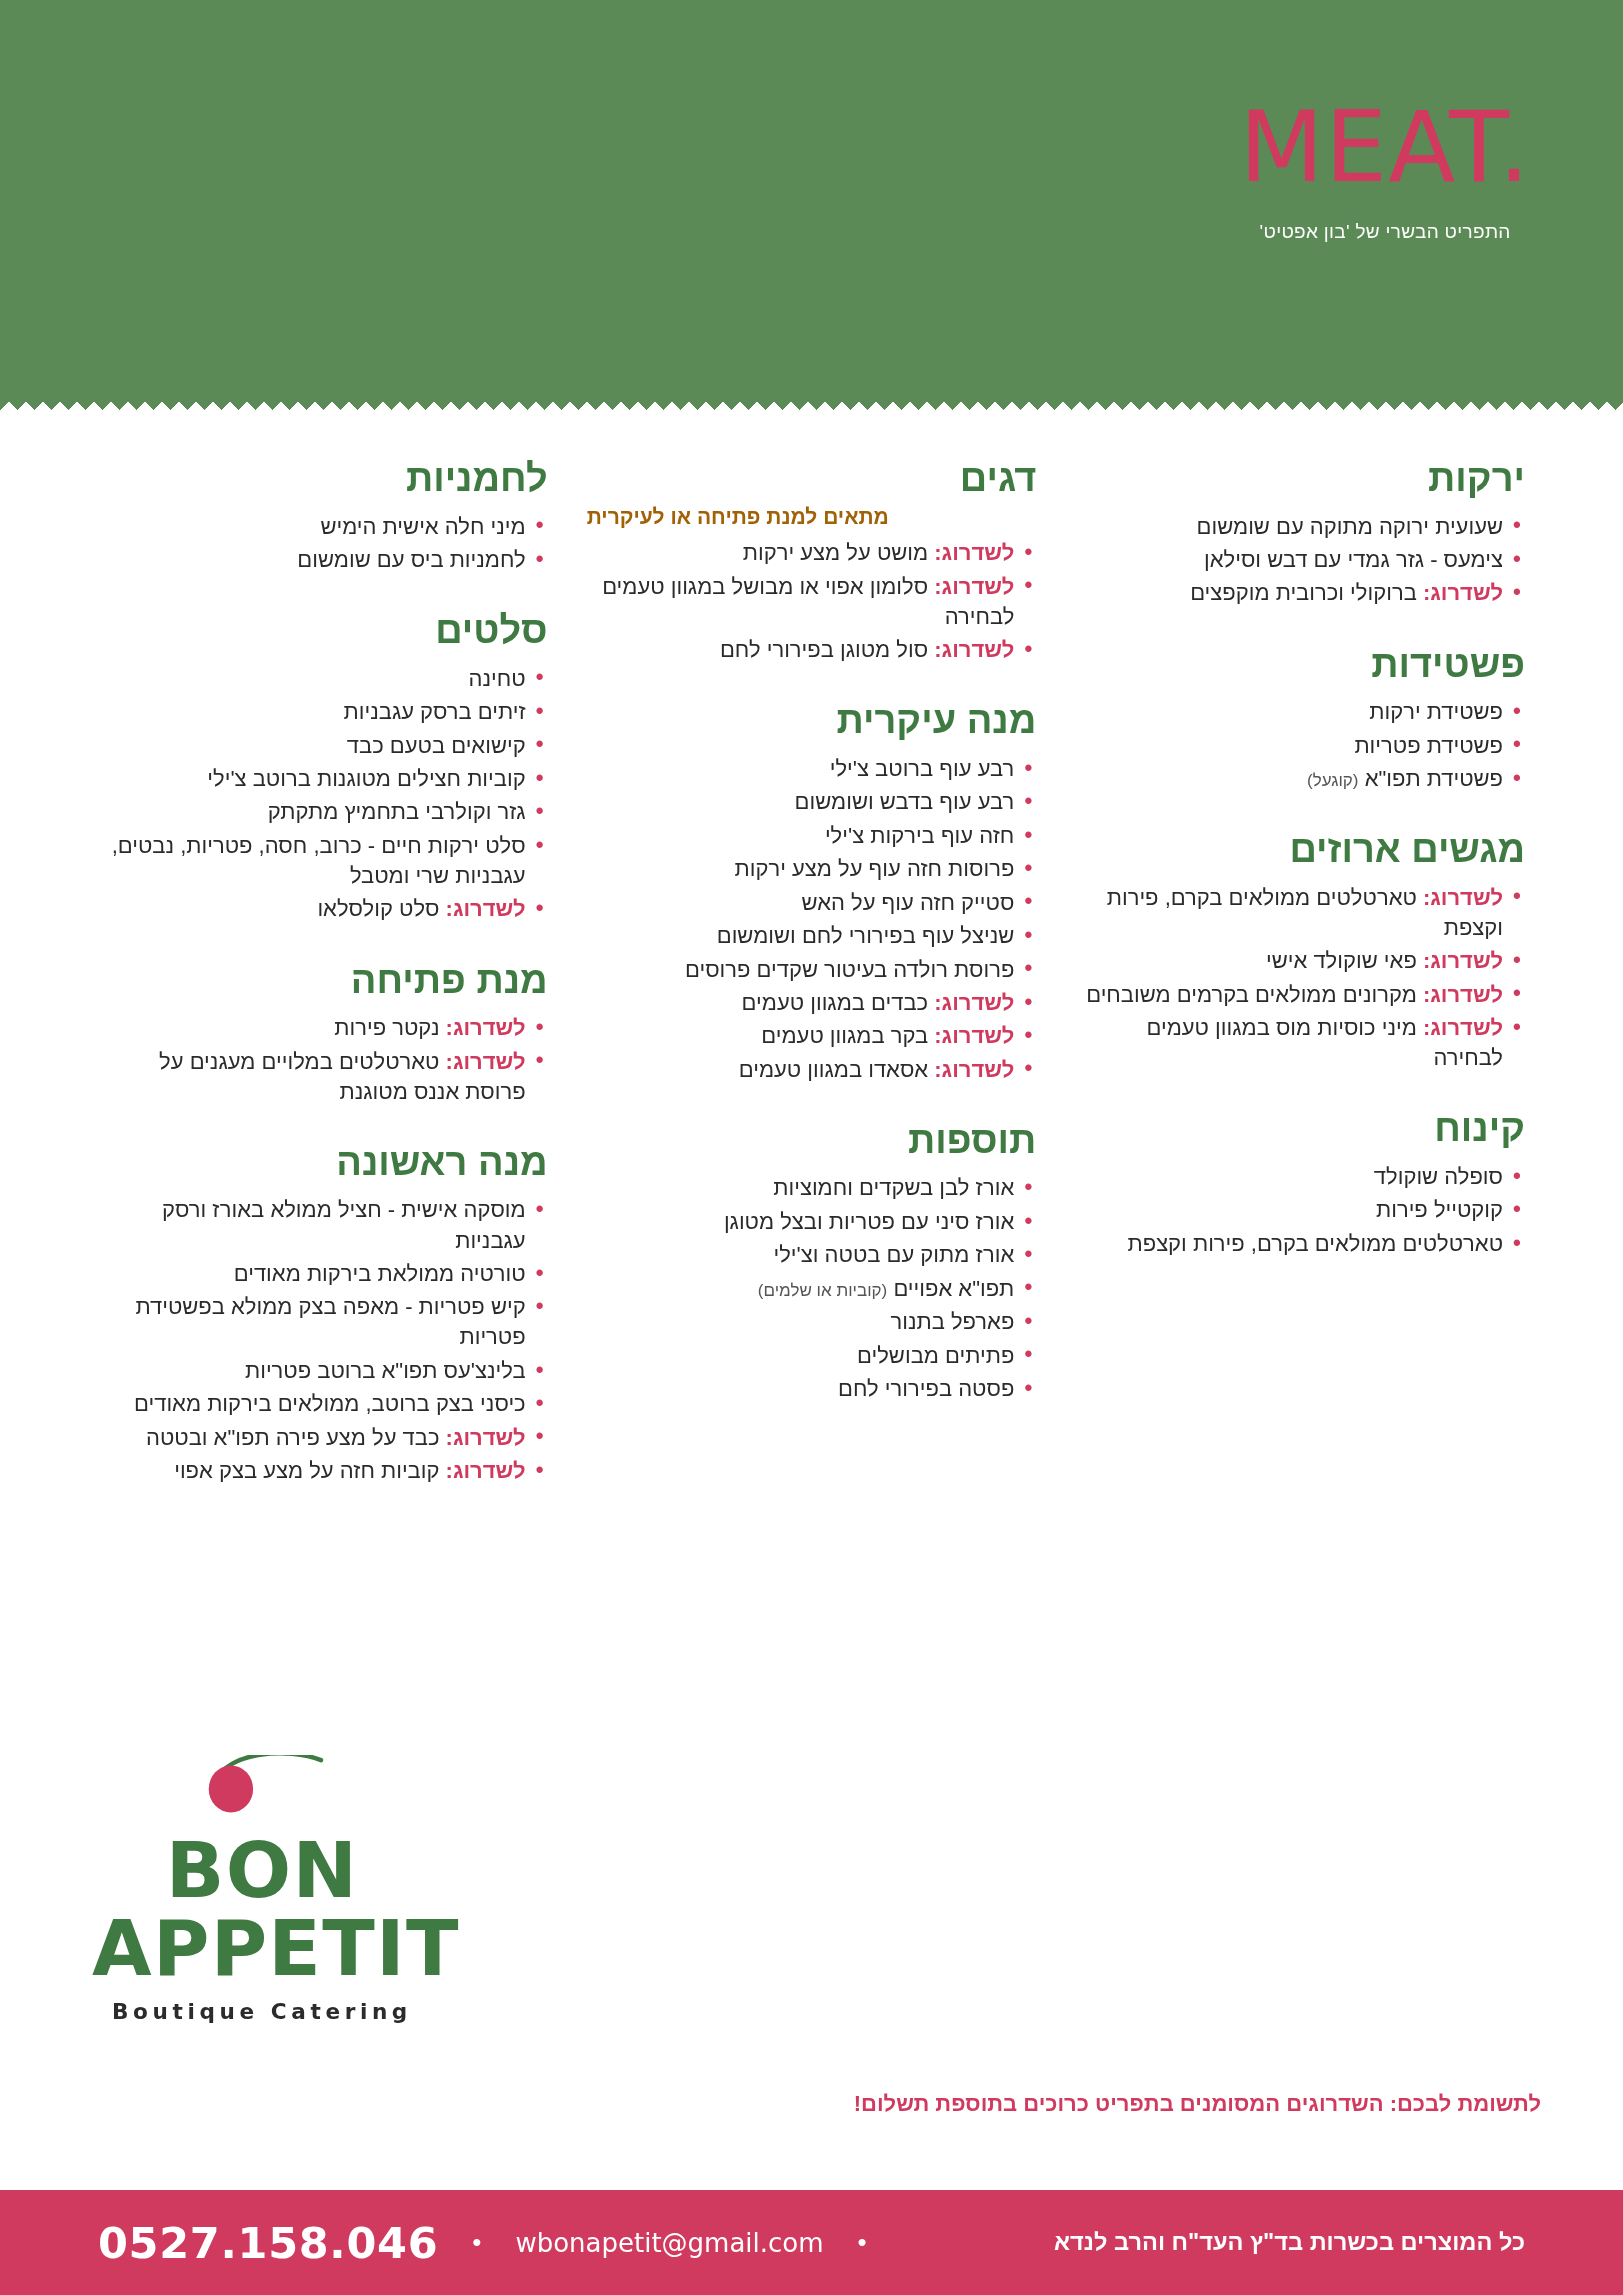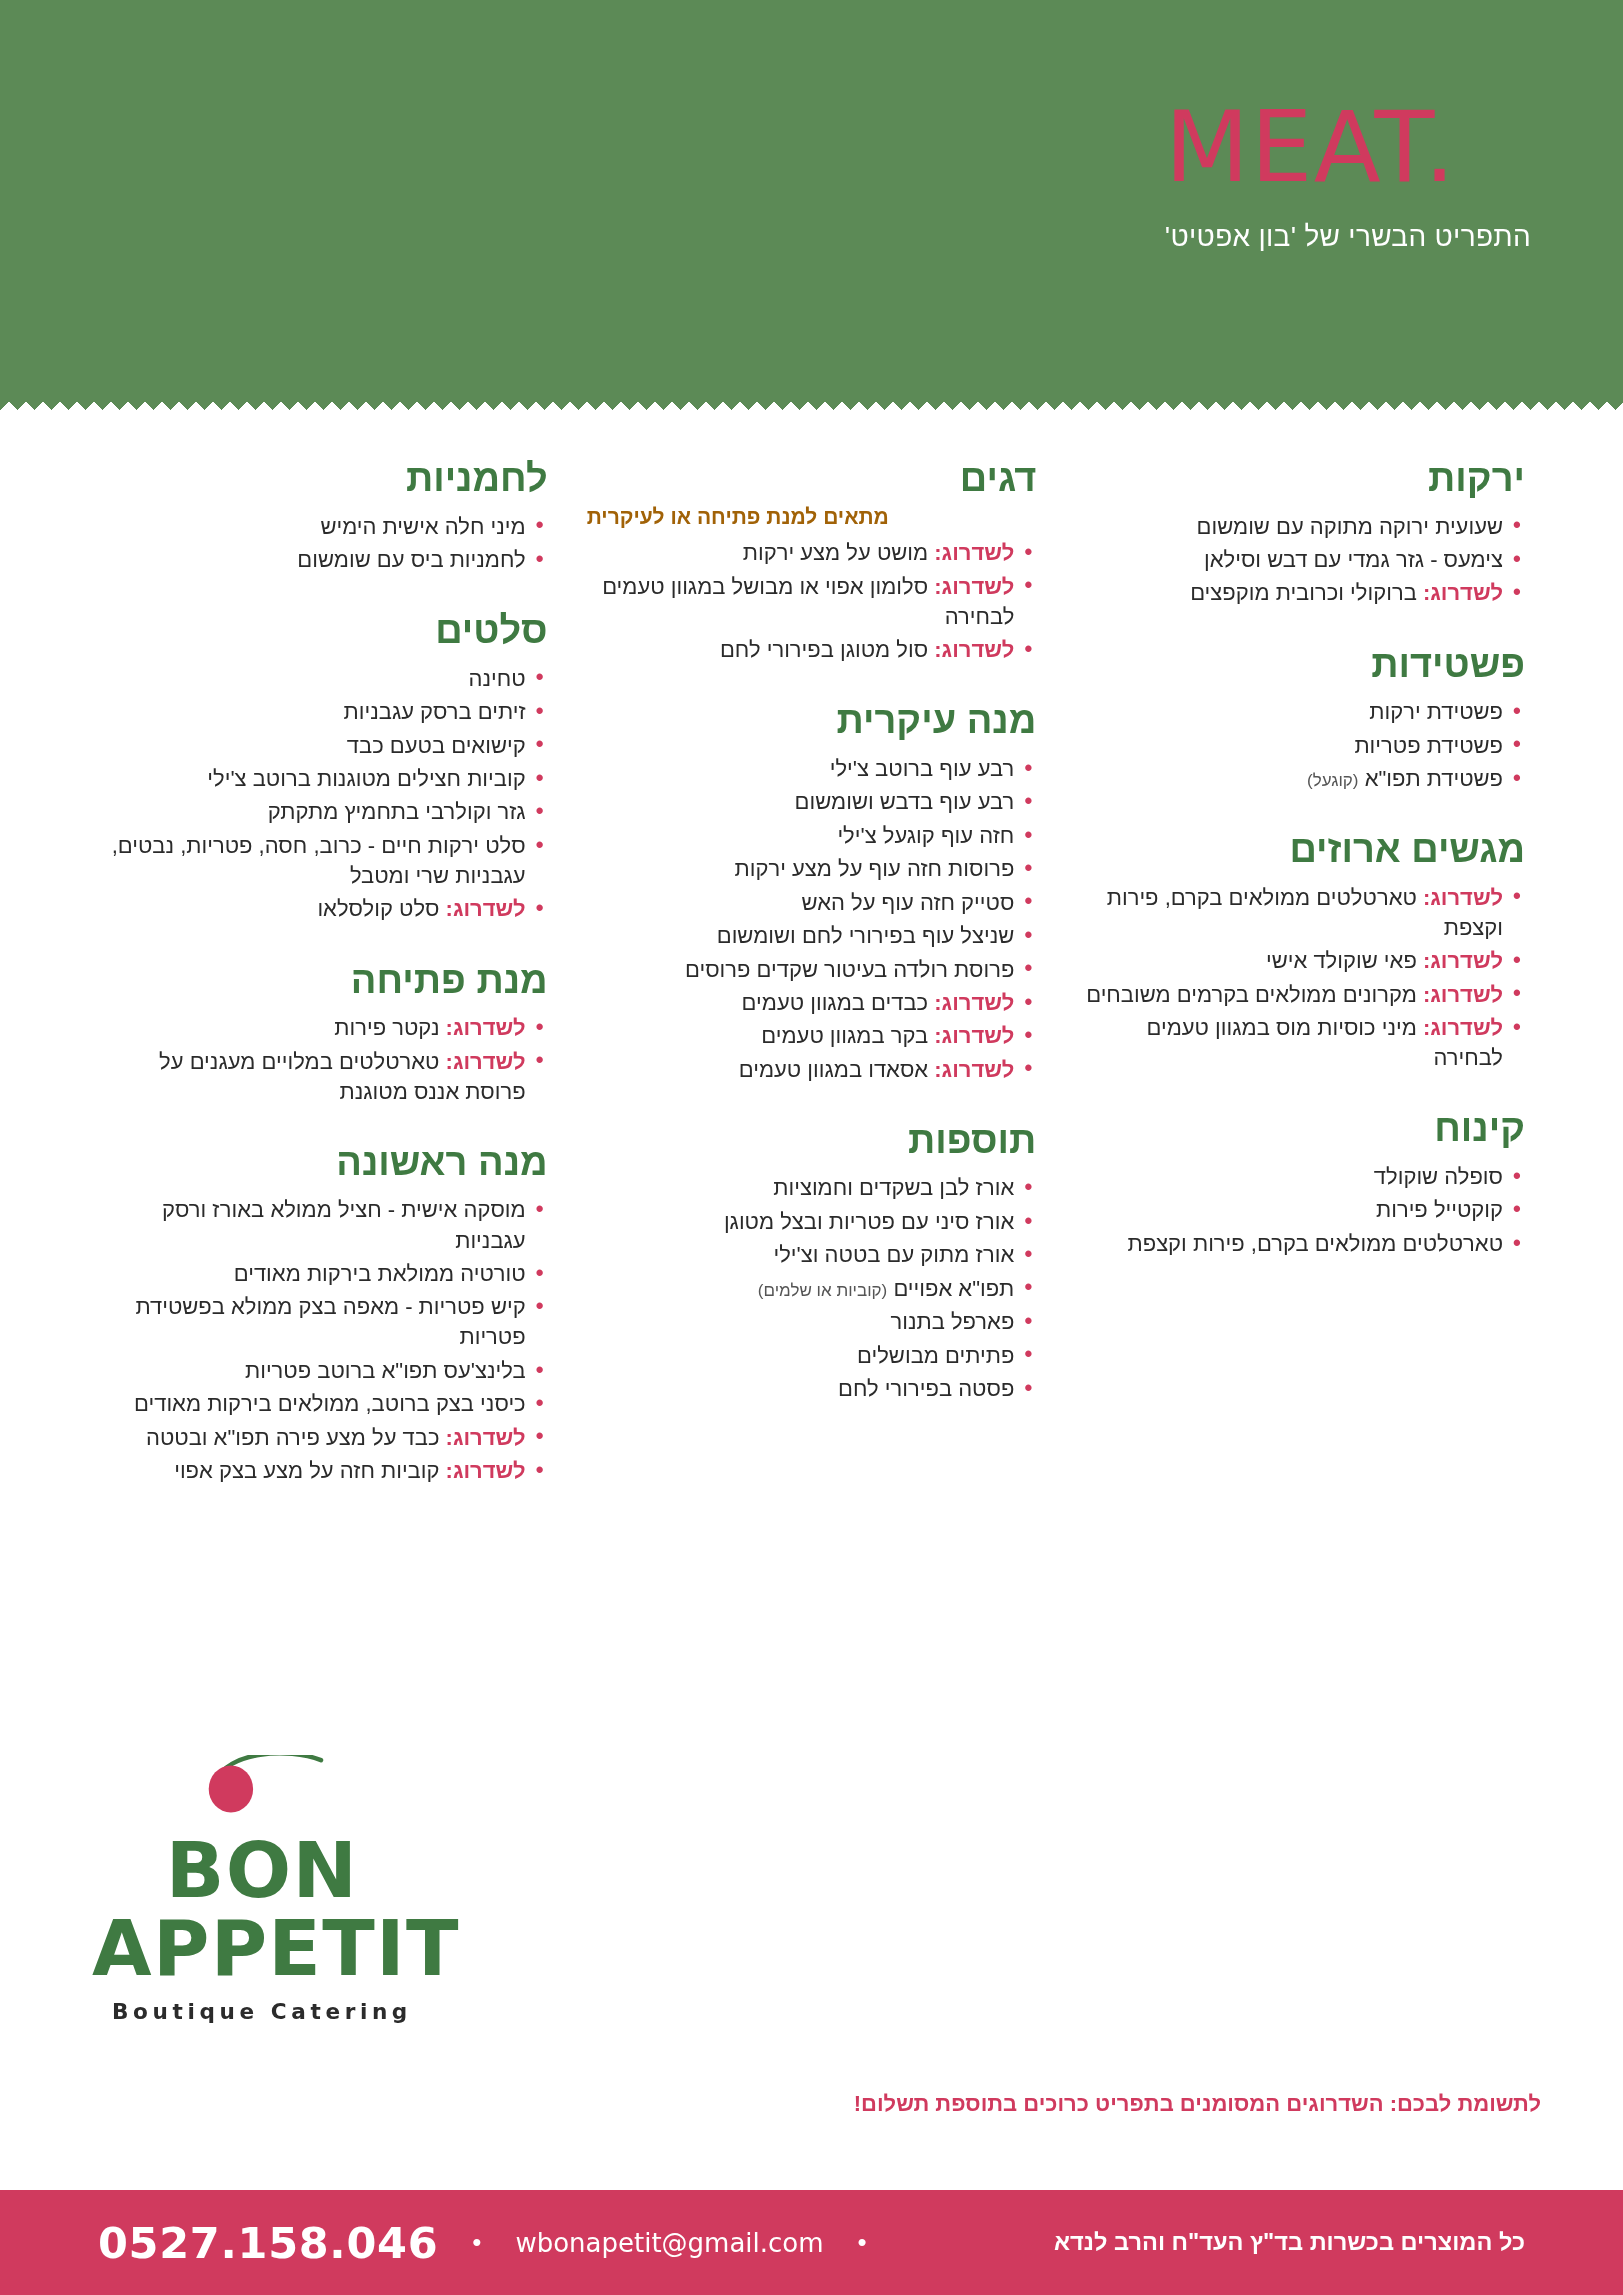--- a/index.html
+++ b/index.html
@@ -36,24 +36,24 @@
     font-weight: normal;
     color: #d03a5e;
     letter-spacing: 1.3px;
     line-height: 1;
     font-family: "DejaVu Sans", sans-serif;
     direction: ltr;
     text-align: left;
   }
   .brand-sub {
     margin-top: 25px;
-    font-size: 28px;
+    font-size: 19px;
     color: #ffffff;
     direction: rtl;
-    text-align: left;
+    text-align: center;
     letter-spacing: 0.3px;
   }
   
   .zigzag {
     position: absolute;
     top: 393px; left: 0;
     width: 1623px;
     height: 17px;
     background:
       linear-gradient(-45deg, transparent 50%, #5c8a56 50%) 0 0/17px 17px repeat-x,
@@ -265,21 +265,21 @@
             <li><span class="tag">לשדרוג:</span> <span>מושט על מצע ירקות</span></li>
             <li><span class="tag">לשדרוג:</span> <span>סלומון אפוי או מבושל במגוון טעמים לבחירה</span></li>
             <li><span class="tag">לשדרוג:</span> <span>סול מטוגן בפירורי לחם</span></li>
           </ul>
         </div>
         <div class="section">
           <div class="section-title">מנה עיקרית</div>
           <ul class="items">
             <li><span>רבע עוף ברוטב צ'ילי</span></li>
             <li><span>רבע עוף בדבש ושומשום</span></li>
-            <li><span>חזה עוף קוגעל צ'ילי</span></li>
+            <li><span>חזה עוף בירקות צ'ילי</span></li>
             <li><span>פרוסות חזה עוף על מצע ירקות</span></li>
             <li><span>סטייק חזה עוף על האש</span></li>
             <li><span>שניצל עוף בפירורי לחם ושומשום</span></li>
             <li><span>פרוסת רולדה בעיטור שקדים פרוסים</span></li>
             <li><span class="tag">לשדרוג:</span> <span>כבדים במגוון טעמים</span></li>
             <li><span class="tag">לשדרוג:</span> <span>בקר במגוון טעמים</span></li>
             <li><span class="tag">לשדרוג:</span> <span>אסאדו במגוון טעמים</span></li>
           </ul>
         </div>
         <div class="section">

